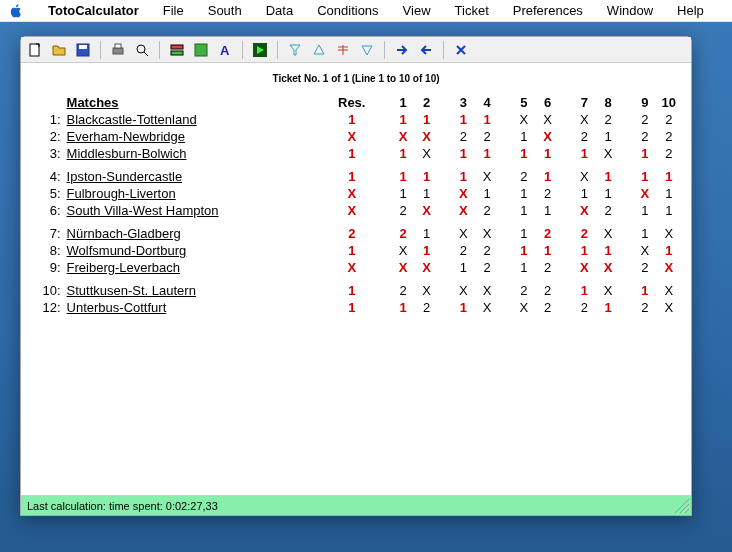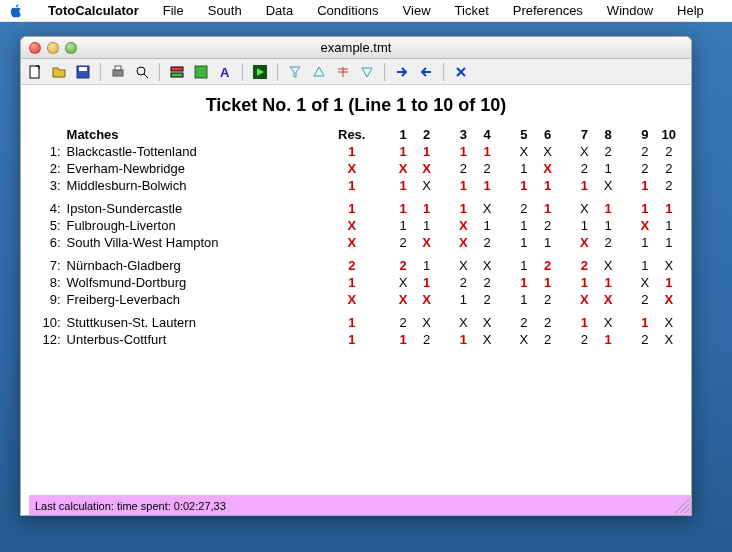--- a/index.html
+++ b/index.html
@@ -67,53 +67,52 @@
   .toolbar .tb { width: 20px; height: 20px; display:flex; align-items:center; justify-content:center; cursor: default; }
   .toolbar .sep { width: 1px; height: 18px; background:#bbb; margin: 0 3px; }
   .content {
     flex: 1;
     overflow: auto;
     padding: 4px 10px;
   }
   .ticket-title {
     text-align: center;
     font-weight: bold;
-    font-size: 18px;
+    font-size: 10px;
     margin: 6px 0 10px 0;
   }
   table.grid {
     border-collapse: collapse;
     font-size: 13px;
     width: 100%;
   }
   table.grid td, table.grid th {
     padding: 1px 2px;
     text-align: center;
     white-space: nowrap;
   }
-  table.grid td.match, table.grid th.match { text-align: left; padding-left: 4px; width: 200px; }
+  table.grid td.match, table.grid th.match { text-align: left; padding-left: 4px; width: 200px; text-decoration: underline; }
   table.grid td.idx { text-align: right; padding-right: 2px; width: 24px; }
   table.grid th.res, table.grid td.res { width: 40px; }
   .colw { width: 18px; }
   .pairgap { width: 10px; }
   .grpgap td { height: 6px; }
   .red { color: #d00000; font-weight: bold; }
   .blue { color: #0000d0; }
   .correct-row td.match { color: #d00000; }
   .cond-row .blue { color:#0000d0; }
   .statusbar {
     height: 20px;
     border-top: 1px solid #ccc;
     font-size: 11px;
     padding: 2px 6px;
     display: flex;
     align-items: center;
     justify-content: space-between;
-    background: #f0abfc;
-    margin-left: 8px;
+    background: #86efac;
   }
   .grow { position:absolute; right:2px; bottom:2px; width:14px; height:14px; }
 </style>
 </head>
 <body>
 
 <div class="menubar">
   <svg class="apple" viewBox="0 0 16 16">
       <path fill="#1464c8" d="M11.3 8.3c0-1.6 1.3-2.4 1.4-2.4-0.8-1.1-1.9-1.2-2.3-1.2-1-0.1-1.9 0.6-2.4 0.6-0.5 0-1.3-0.6-2.1-0.5-1.1 0-2.1 0.6-2.6 1.6-1.1 1.9-0.3 4.8 0.8 6.4 0.5 0.8 1.1 1.6 2 1.6 0.8 0 1.1-0.5 2-0.5s1.2 0.5 2 0.5c0.9 0 1.4-0.8 1.9-1.5 0.6-0.9 0.9-1.7 0.9-1.8 0 0-1.6-0.6-1.6-2.8zM9.8 3.3c0.4-0.5 0.7-1.2 0.6-2-0.6 0-1.4 0.4-1.8 1-0.4 0.5-0.8 1.3-0.6 2 0.7 0 1.4-0.4 1.8-1z"></path>
     </svg>
@@ -123,28 +122,20 @@
   <span>Data</span>
   <span>Conditions</span>
   <span>View</span>
   <span>Ticket</span>
   <span>Preferences</span>
   <span>Window</span>
   <span>Help</span>
 </div>
 
 <div class="window">
-  <div class="titlebar">
-    <div class="lights">
-      <div class="light red"></div>
-      <div class="light yellow"></div>
-      <div class="light green"></div>
-    </div>
-    <div class="title">example.tmt</div>
-  </div>
 
   <div class="toolbar">
     <div class="tb">
         <svg width="16" height="16">
           <rect x="3" y="2" width="9" height="12" fill="#fff" stroke="#000"></rect>
           <path d="M9 2h3v3" fill="none" stroke="#000"></path>
         </svg>
       </div>
     <div class="tb">
         <svg width="16" height="16">

